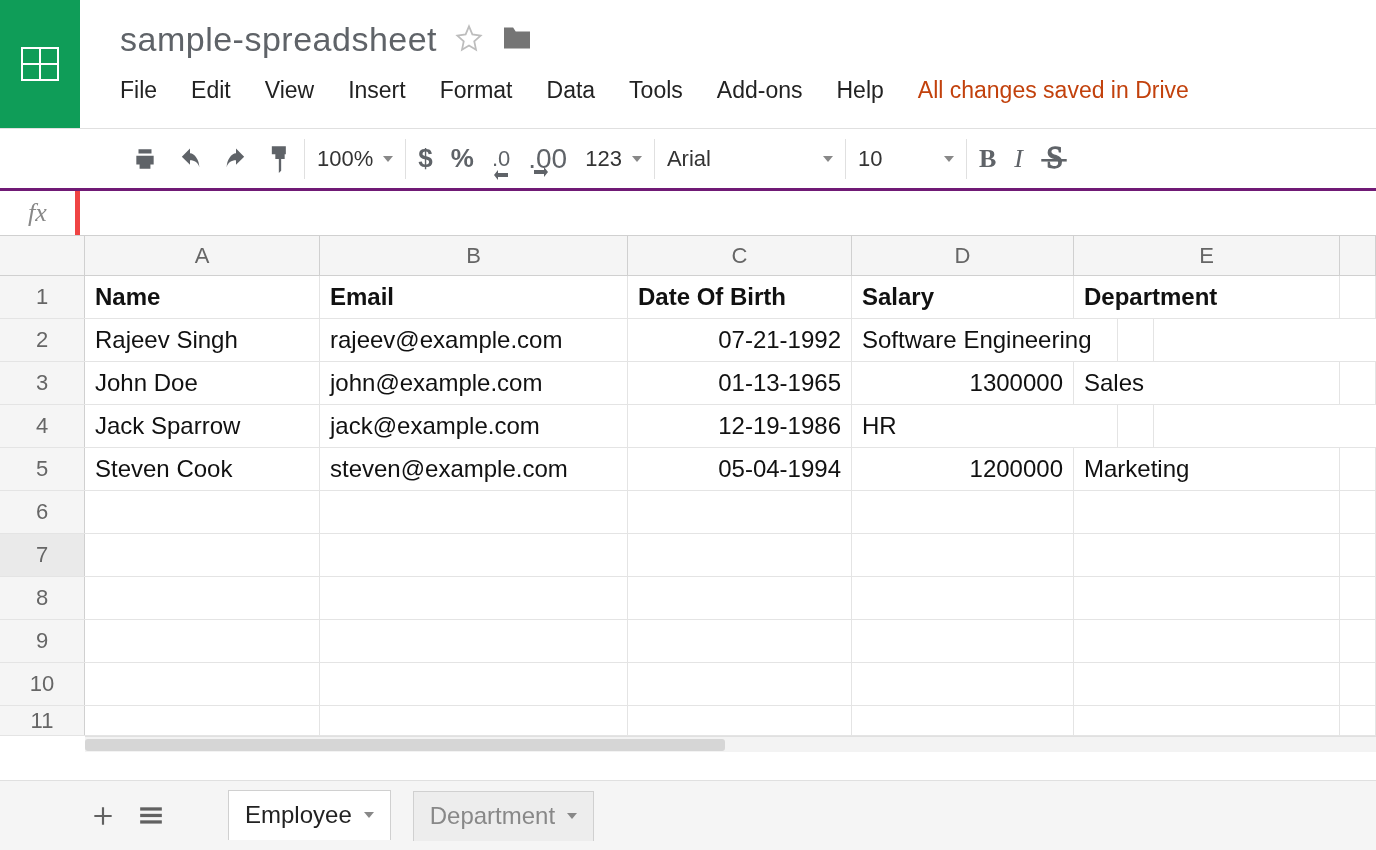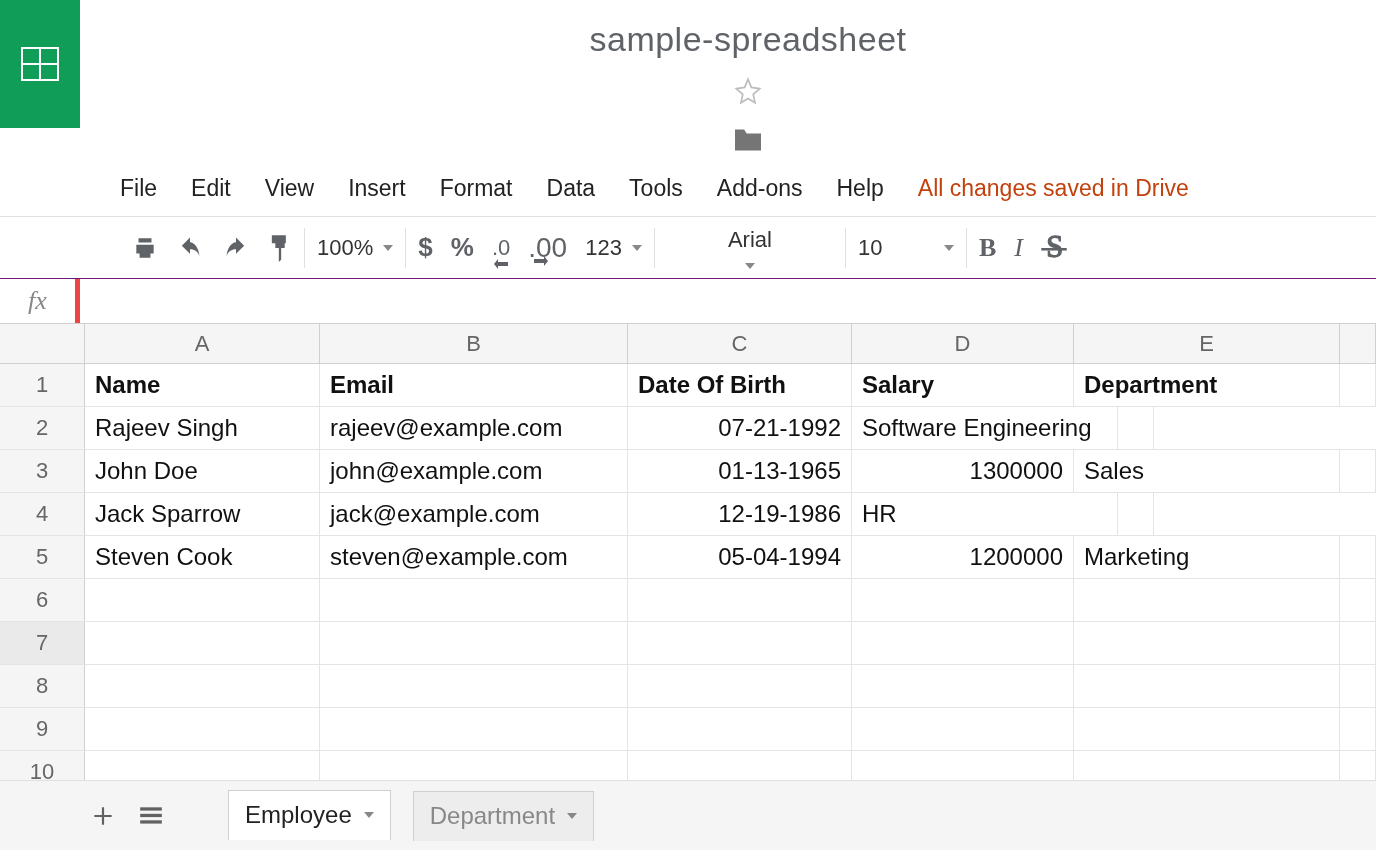--- a/index.html
+++ b/index.html
@@ -5,29 +5,29 @@
   * { box-sizing: border-box; }
   html, body { margin:0; padding:0; height:100%; font-family: Arial, sans-serif; background:#fff; color:#222; }
   body { width:1376px; height:850px; overflow:hidden; position:relative; }
 
   
   .app-header { display:flex; align-items:flex-start; border-bottom:1px solid #e0e0e0; }
   .logo-block { width:80px; height:128px; background:#0f9d58; display:flex; align-items:center; justify-content:center; flex-shrink:0; }
   .logo-block svg { stroke:#fff; stroke-width:2; fill:none; }
 
   .title-area { flex:1; padding-top:20px; }
-  .doc-title-row { display:flex; align-items:center; gap:18px; padding-left:40px;flex-direction:column; }
+  .doc-title-row { display:flex; align-items:center; gap:18px; padding-left:40px; }
   .doc-title { font-size:34px; color:#5f6368; font-weight:400; letter-spacing:0.5px; }
   .star-icon svg, .folder-icon svg { fill:#9e9e9e; }
   .menu-row { display:flex; gap:34px; padding:18px 0 14px 40px; font-size:23px; color:#222;text-align:center; }
   .menu-item { cursor:pointer; }
   .save-status { color:#c2410c; }
 
   
-  .toolbar { display:flex; align-items:center; height:62px; border-bottom:1px solid #701a75; padding:0 0 0 120px; gap:0; }
+  .toolbar { display:flex; align-items:center; height:62px; border-bottom:3px solid #701a75; padding:0 0 0 120px; gap:0; }
   .tool-group { display:flex; align-items:center; height:100%; padding:0 12px; gap:18px; }
   .tool-sep { width:1px; height:40px; background:#e0e0e0; }
   .tool-btn { display:flex; align-items:center; justify-content:center; color:#5f6368; cursor:pointer; font-size:22px; }
   .tool-btn svg { fill:#5f6368; }
   .tool-text { color:#333; font-size:22px; display:flex; align-items:center; gap:10px; cursor:pointer; }
   .caret { width:0; height:0; border-left:5px solid transparent; border-right:5px solid transparent; border-top:6px solid #888; }
   .bold { font-weight:bold; font-family: Georgia, serif; font-size:26px; }
   .italic { font-style:italic; font-family: Georgia, serif; font-size:26px; }
   .strike svg { stroke:#5f6368; }
 
@@ -153,21 +153,21 @@
           </svg>
       </span>
     </span>
     <span class="tool-text">
       <span>123</span>
       <span class="caret"></span>
     </span>
   </div>
   <div class="tool-sep"></div>
   <div class="tool-group" style="min-width:190px;justify-content:space-between;">
-    <span class="tool-text" style="width:100%;justify-content:space-between;flex-direction:column;">
+    <span class="tool-text" style="width:100%;justify-content:space-between;">
       <span>Arial</span>
       <span class="caret"></span>
     </span>
   </div>
   <div class="tool-sep"></div>
   <div class="tool-group" style="min-width:120px;justify-content:space-between;">
     <span class="tool-text" style="width:100%;justify-content:space-between;">
       <span>10</span>
       <span class="caret"></span>
     </span>

